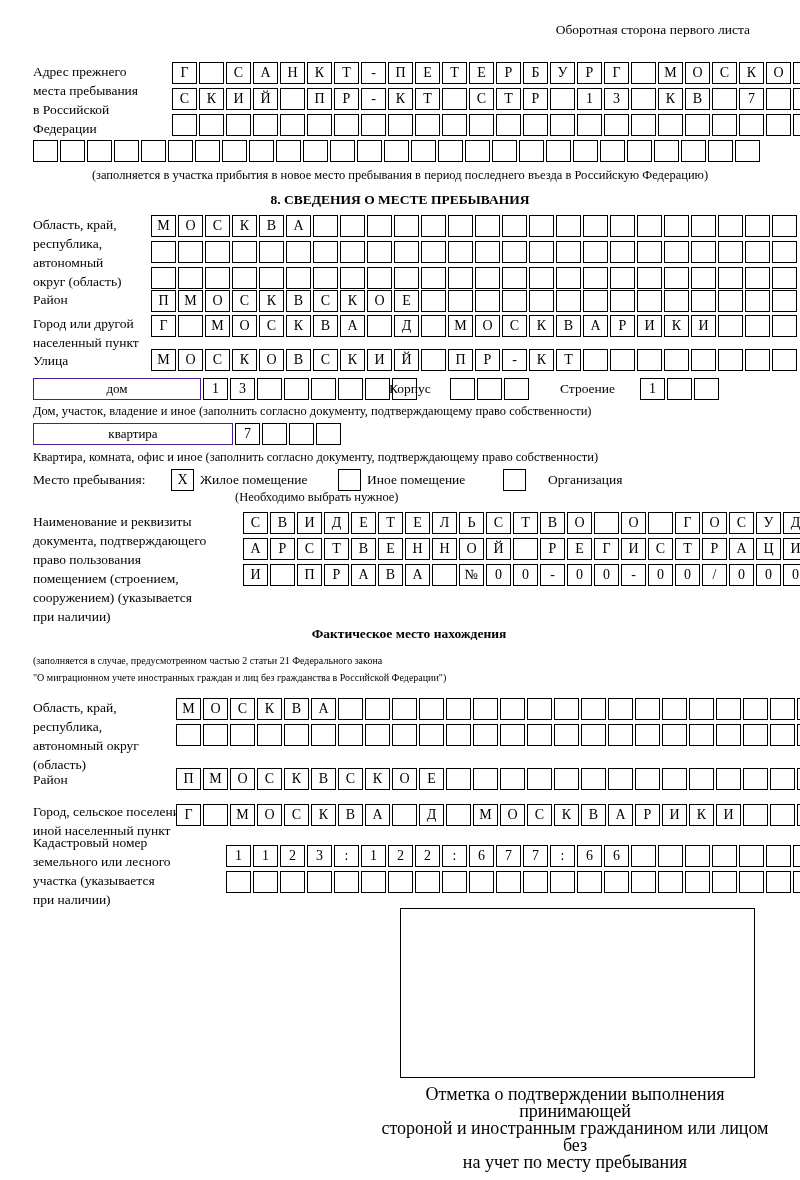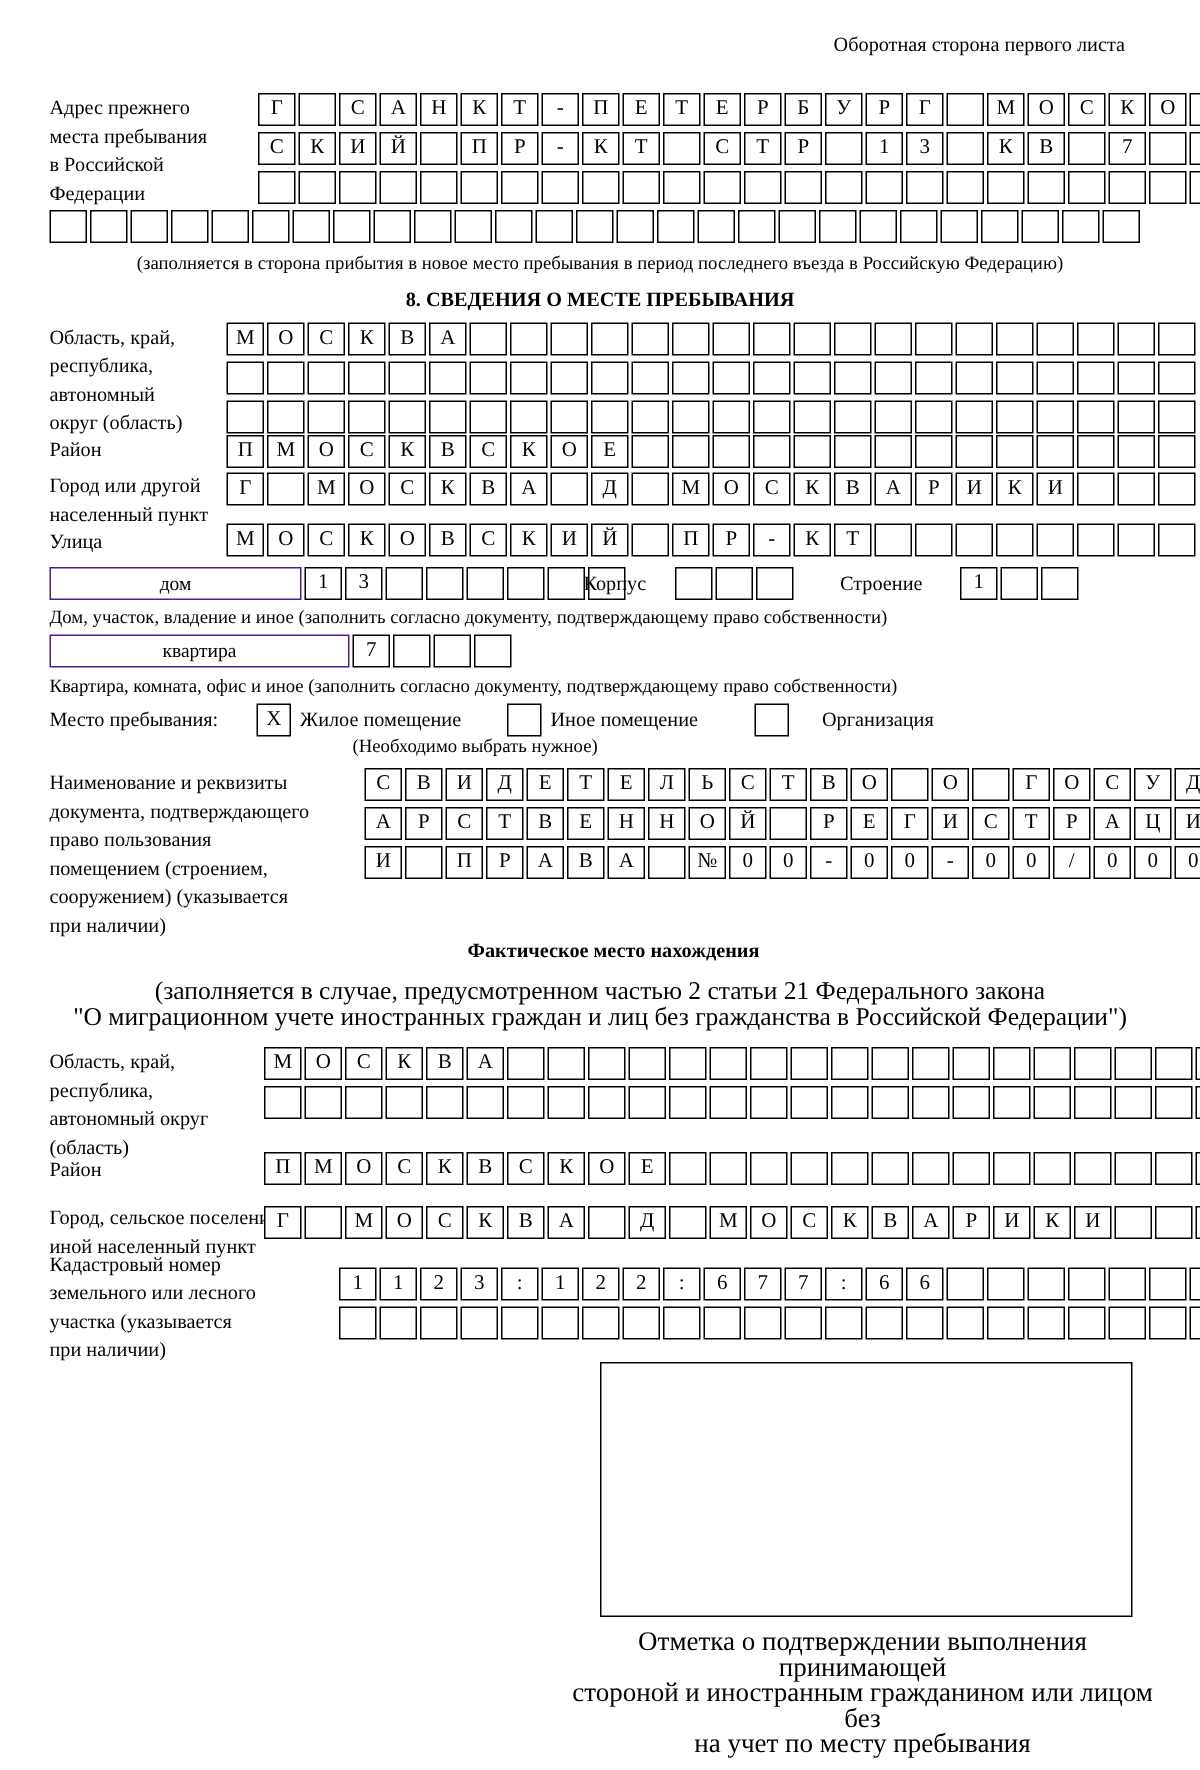--- a/index.html
+++ b/index.html
@@ -91,21 +91,21 @@
     border: 1px solid #000;
     box-sizing: border-box;
     background: #fff;
   }
 
   .footer-note {
     font-size: 18px;
     text-align: center;
     line-height: 17px;
   }
-  .italic-note { font-size: 17px; text-align: center; line-height: 17px; }
+  .italic-note { font-size: 10px; text-align: left; line-height: 17px; }
 </style>
 </head>
 <body>
 
 <div class="page">
 
   <div class="abs hdr-right">Оборотная сторона первого листа</div>
 
   <div class="abs lbl" style="top:62px; left:33px; width:140px;">Адрес прежнего
 места пребывания
@@ -214,21 +214,21 @@
       <div class="cell"></div>
       <div class="cell"></div>
       <div class="cell"></div>
       <div class="cell"></div>
       <div class="cell"></div>
       <div class="cell"></div>
       <div class="cell"></div>
     </div>
 
   <div class="abs" style="top:168px; left:33px; width:734px;">
-    <div class="center-note">(заполняется в сторона прибытия в новое место пребывания в период последнего въезда в Российскую Федерацию)</div>
+    <div class="center-note">(заполняется в участка прибытия в новое место пребывания в период последнего въезда в Российскую Федерацию)</div>
   </div>
 
   <div class="abs" style="top:192px; left:33px; width:734px;">
     <div class="section-title">8. СВЕДЕНИЯ О МЕСТЕ ПРЕБЫВАНИЯ</div>
   </div>
 
   <div class="abs lbl" style="top:215px; left:33px; width:140px;">Область, край,
 республика,
 автономный
 округ (область)</div>

